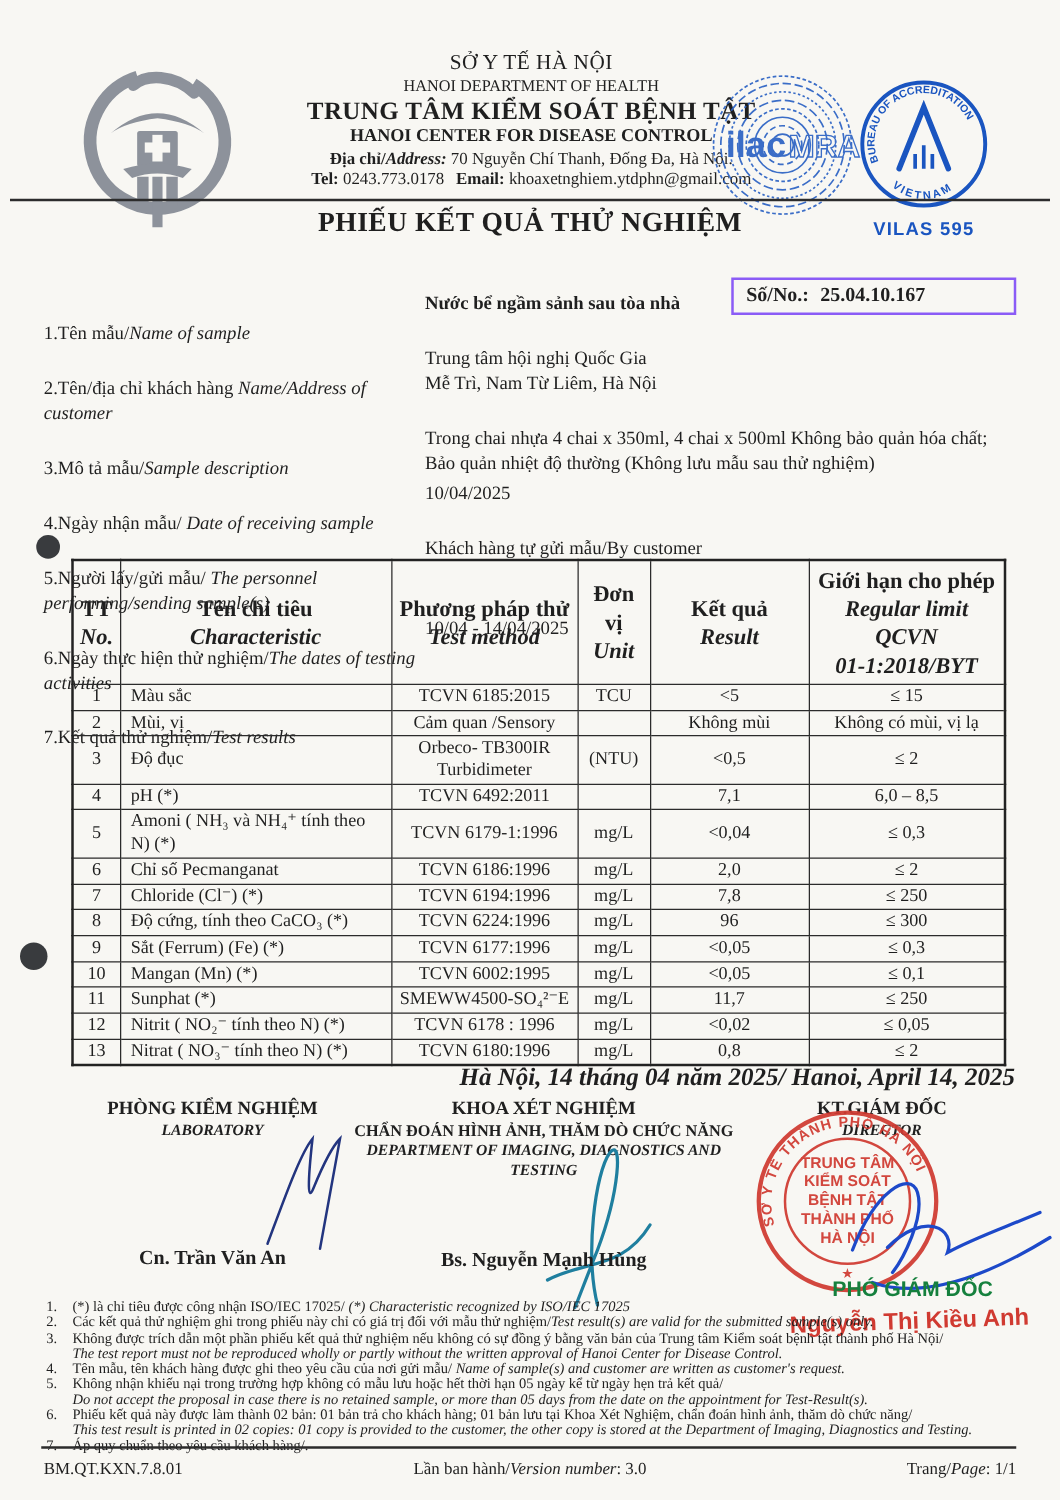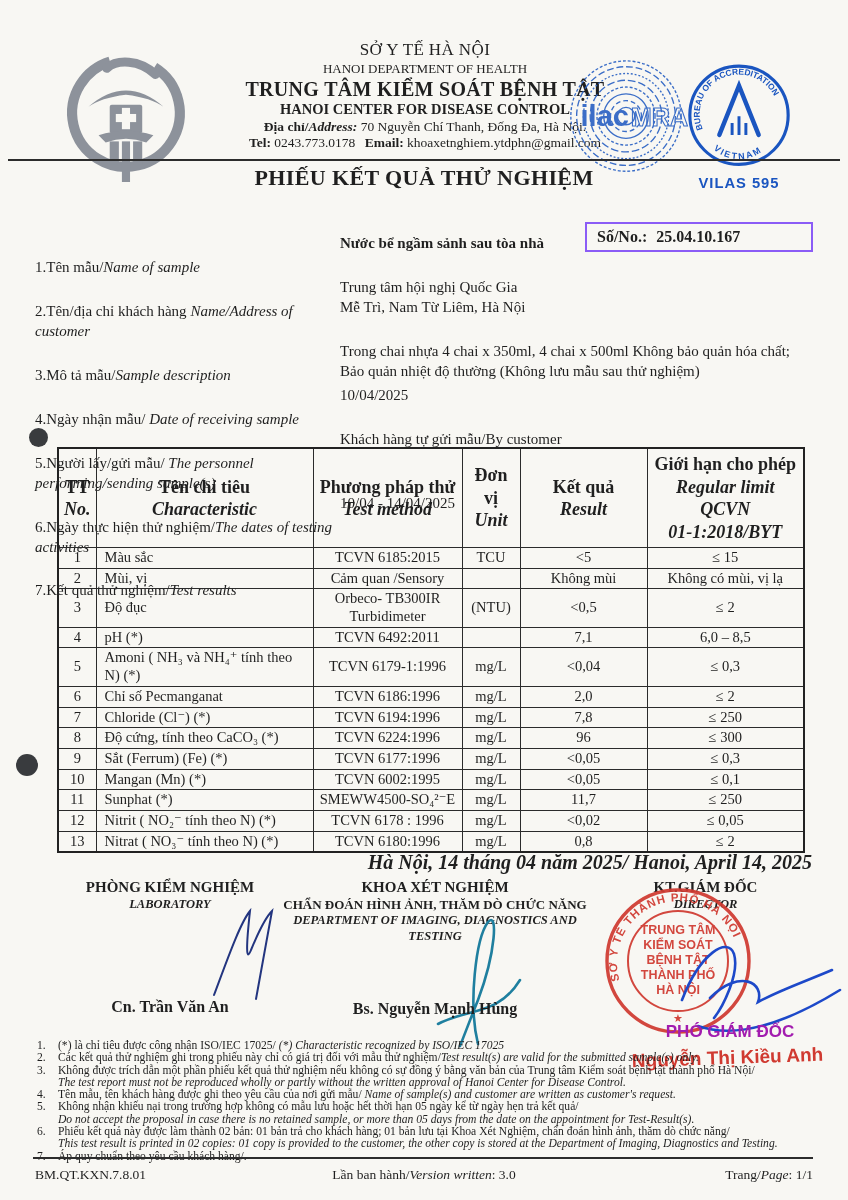--- a/index.html
+++ b/index.html
@@ -43,21 +43,21 @@
   .date-line{position:absolute;top:851px;left:0;width:812px;text-align:right;
              font-size:20px;font-weight:bold;font-style:italic;}
   .sig-title{position:absolute;text-align:center;line-height:1.25;}
   .sig-title .t1{font-size:15px;font-weight:bold;}
   .sig-title .t2{font-size:13px;font-weight:bold;}
   .sig-title .t3{font-size:12.5px;font-weight:bold;font-style:italic;}
   .sig-name{position:absolute;text-align:center;font-size:16px;font-weight:bold;}
   .stamp{position:absolute;top:886px;left:603px;}
   .sig-svg{position:absolute;}
   .deputy-title{position:absolute;top:1022px;left:645px;width:170px;text-align:center;
-    font-family:"Liberation Sans","DejaVu Sans",sans-serif;font-size:17px;font-weight:bold;color:#a21caf;}
+    font-family:"Liberation Sans","DejaVu Sans",sans-serif;font-size:17px;font-weight:bold;color:#15803d;}
   .deputy-name{position:absolute;top:1047px;left:615px;width:225px;text-align:center;
     font-family:"Liberation Sans","DejaVu Sans",sans-serif;font-size:19px;font-weight:bold;color:#d03a31;
     transform:rotate(-2deg);}
   
   .notes{position:absolute;top:1040px;left:35px;width:786px;}
   .note{display:flex;font-size:11.6px;line-height:1.06;}
   .note-num{width:21px;flex:none;padding-left:2px;}
   .note-body{flex:1;}
   .note-body .en{font-style:italic;}
   
@@ -415,19 +415,19 @@
       </div>
       <div class="note">
         <span class="note-num">7.</span>
         <span class="note-body"><span class="vi">Áp quy chuẩn theo yêu cầu khách hàng/.</span></span>
       </div>
     </div>
 
   <div class="foot-divider"></div>
   <div class="footer-row">
     <div class="fl">BM.QT.KXN.7.8.01</div>
-    <div class="fc"><span>Lần ban hành/</span><span class="i">Version written</span><span>: 3.0</span></div>
+    <div class="fc"><span>Lần ban hành/</span><span class="i">Version number</span><span>: 3.0</span></div>
     <div class="fr"><span>Trang/</span><span class="i">Page</span><span>: 1/1</span></div>
   </div>
 
   <div class="hole hole1"></div>
   <div class="hole hole2"></div>
 </div>
 
 </body></html>

